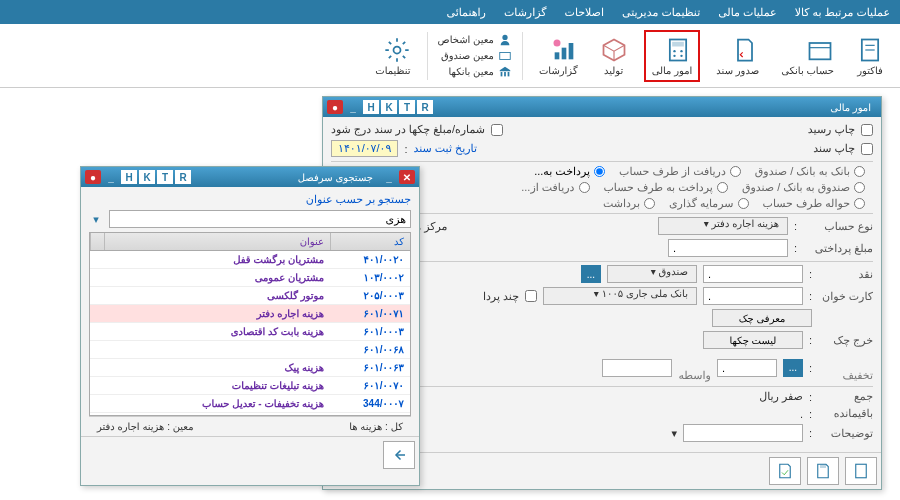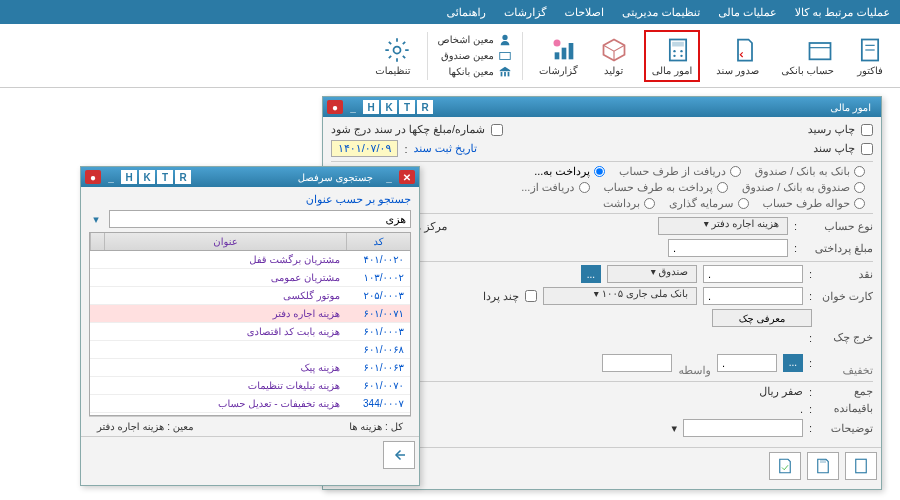--- a/index.html
+++ b/index.html
@@ -42,26 +42,26 @@
 .radio-group.sel { color: #000; }
 
 input[type=text], select { border: 1px solid #aaa; height: 18px; font-size: 11px; padding: 0 4px; background: #fff; }
 .btn-ellipsis { width: 20px; height: 18px; background: #2b7aa5; color: #fff; border: none; font-size: 10px; cursor: pointer; }
 .btn-small { height: 18px; padding: 0 8px; background: #eee; border: 1px solid #aaa; cursor: pointer; font-size: 10px; }
 
 .date-box { border: 1px solid #aaa; padding: 1px 6px; background: #fef9c3; color: #0055cc; }
 
 
 .tbl-header { display: flex; background: linear-gradient(#e8e8e8,#d8d8d8); border: 1px solid #aaa; font-size: 10px; }
-.tbl-header > div { padding: 3px 6px; border-left: 1px solid #bbb; text-align: center; }
+.tbl-header > div { padding: 3px 6px; border-left: 1px solid #bbb; }
 .tbl-body { border: 1px solid #aaa; border-top: none; height: 165px; overflow: auto; background: #fff; }
 .tbl-row { display: flex; font-size: 10px; border-bottom: 1px solid #eee; cursor: pointer; }
 .tbl-row.sel { background: #ffe0e0; }
-.tbl-row > div { padding: 3px 6px; }
-.col-code { width: 64px; color: #0055cc; }
+.tbl-row > div { padding: 3px 6px; font-weight: bold; }
+.col-code { width: 80px; color: #0055cc; }
 .col-title { flex: 1; color: #6a2fa5; }
 
 .foot-bar { display: flex; justify-content: space-between; padding: 4px 8px; font-size: 10px; color: #333; border-top: 1px solid #ccc; }
 
 .action-bar { border-top: 1px solid #ccc; padding: 4px; display: flex; gap: 6px; }
 .action-btn { width: 32px; height: 28px; border: 1px solid #aaa; background: #fff; cursor: pointer; display: flex; align-items: center; justify-content: center; }
 
 .hr { border-top: 1px solid #ccc; margin: 3px 0; }
 
 .dotted-txt { color: #777; margin-top: 16px; }
@@ -268,20 +268,21 @@
       <span>چند پردا</span>
     </div>
 
     <div class="row">
       <span class="row-label-s"></span>
       <button class="btn-small" style="width:100px">معرفی چک</button>
     </div>
 
     <div class="row">
       <span class="row-label-s">خرج چک</span>:
+      <button class="btn-small" style="width:100px">لیست چکها</button>
     </div>
 
     <div class="row">
       <span class="row-label-s dotted-txt">تخفیف</span>:
       <button class="btn-ellipsis">...</button>
       <input type="text" style="width: 60px; text-align: left;" value=".">
       <span class="dotted-txt">واسطه</span>
       <input type="text" style="width: 70px;">
     </div>
     <div class="hr"></div>

